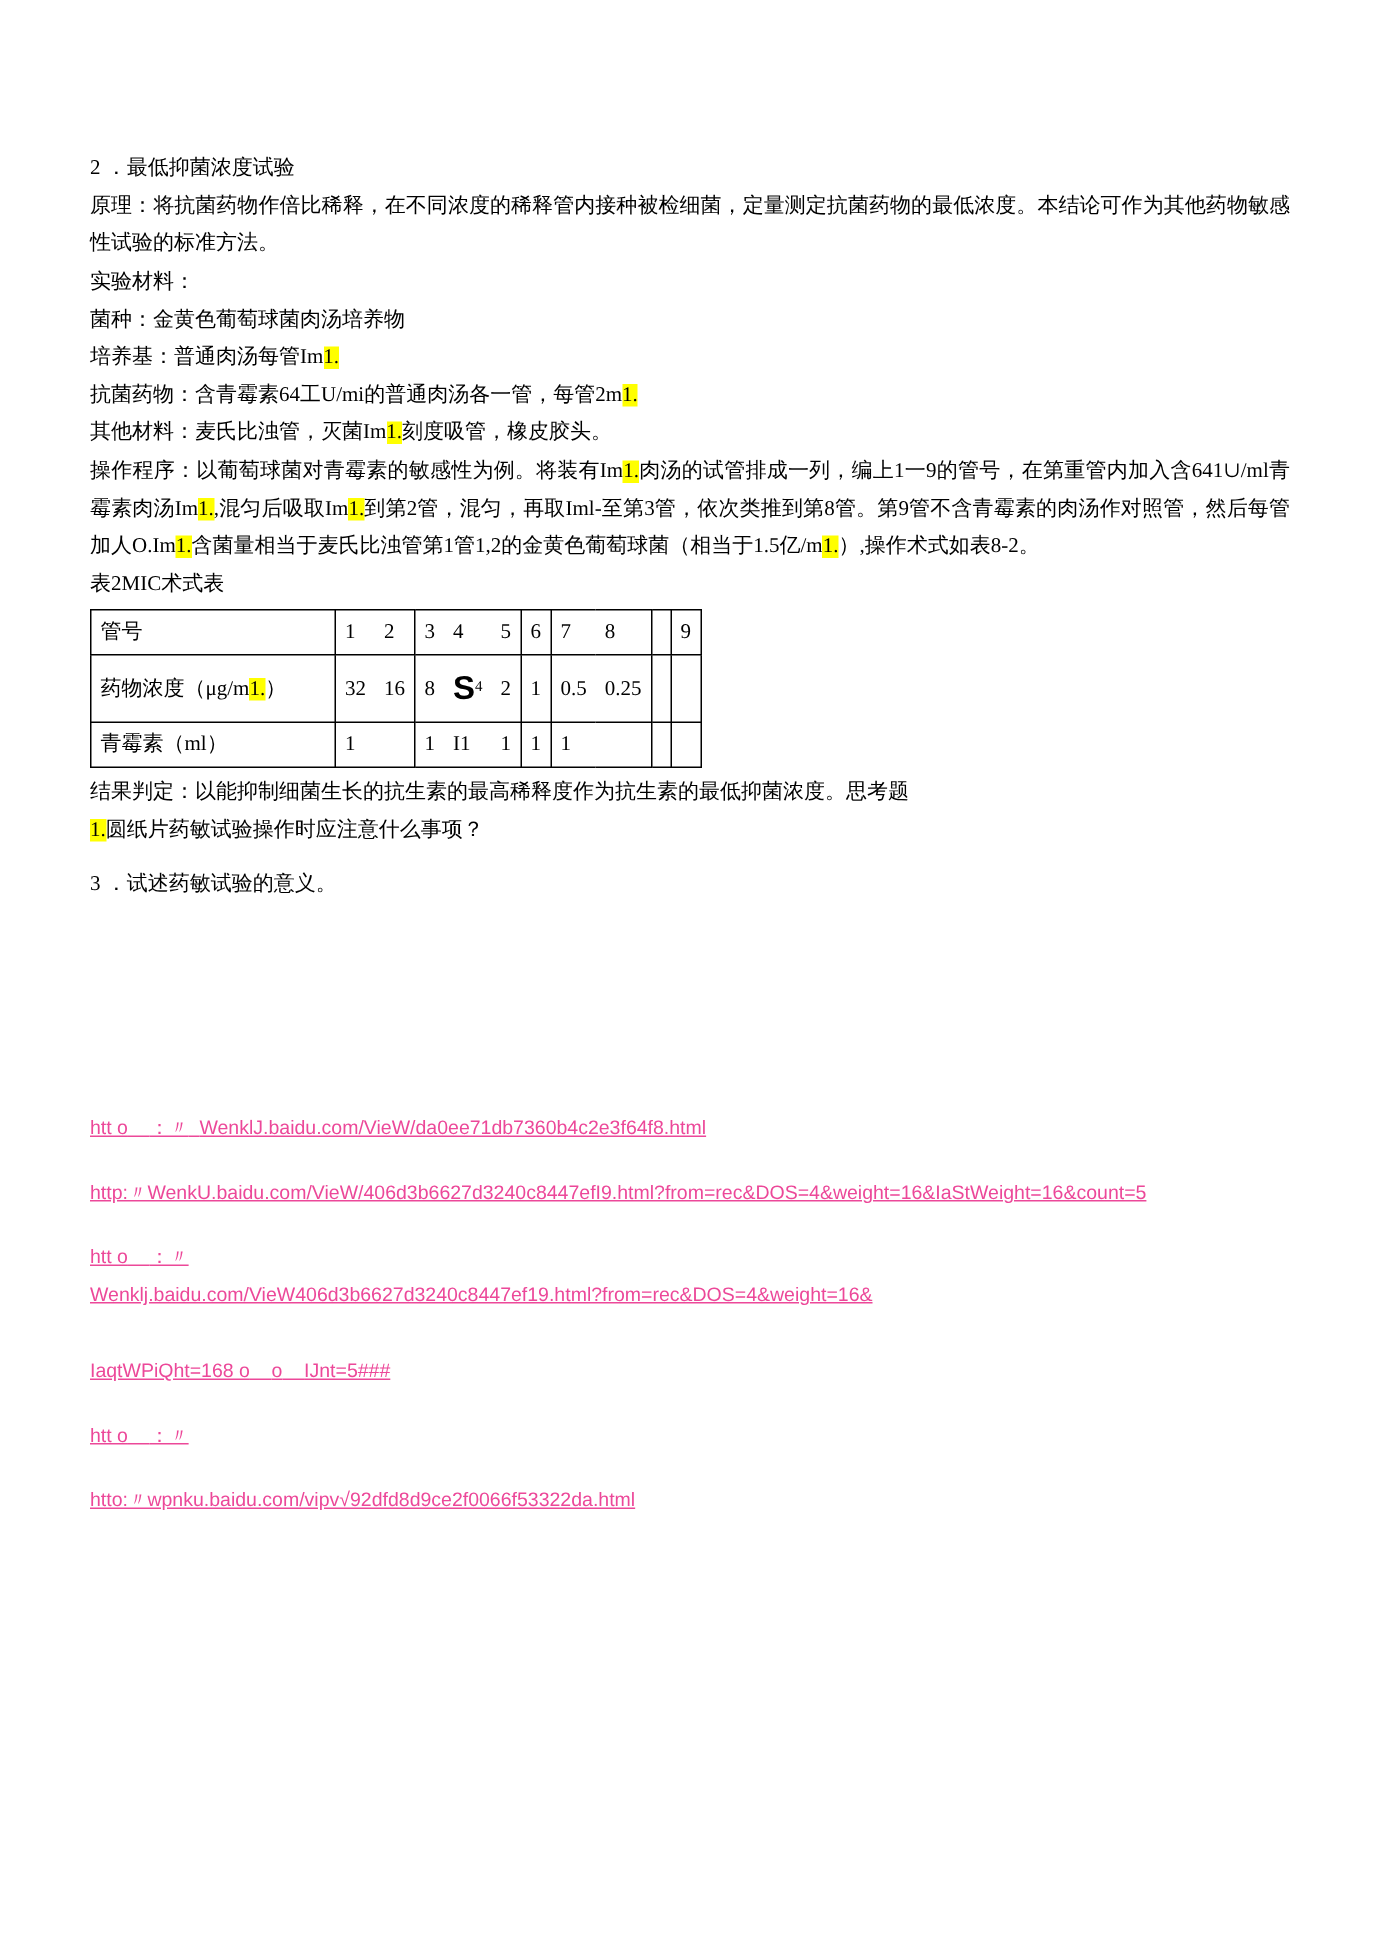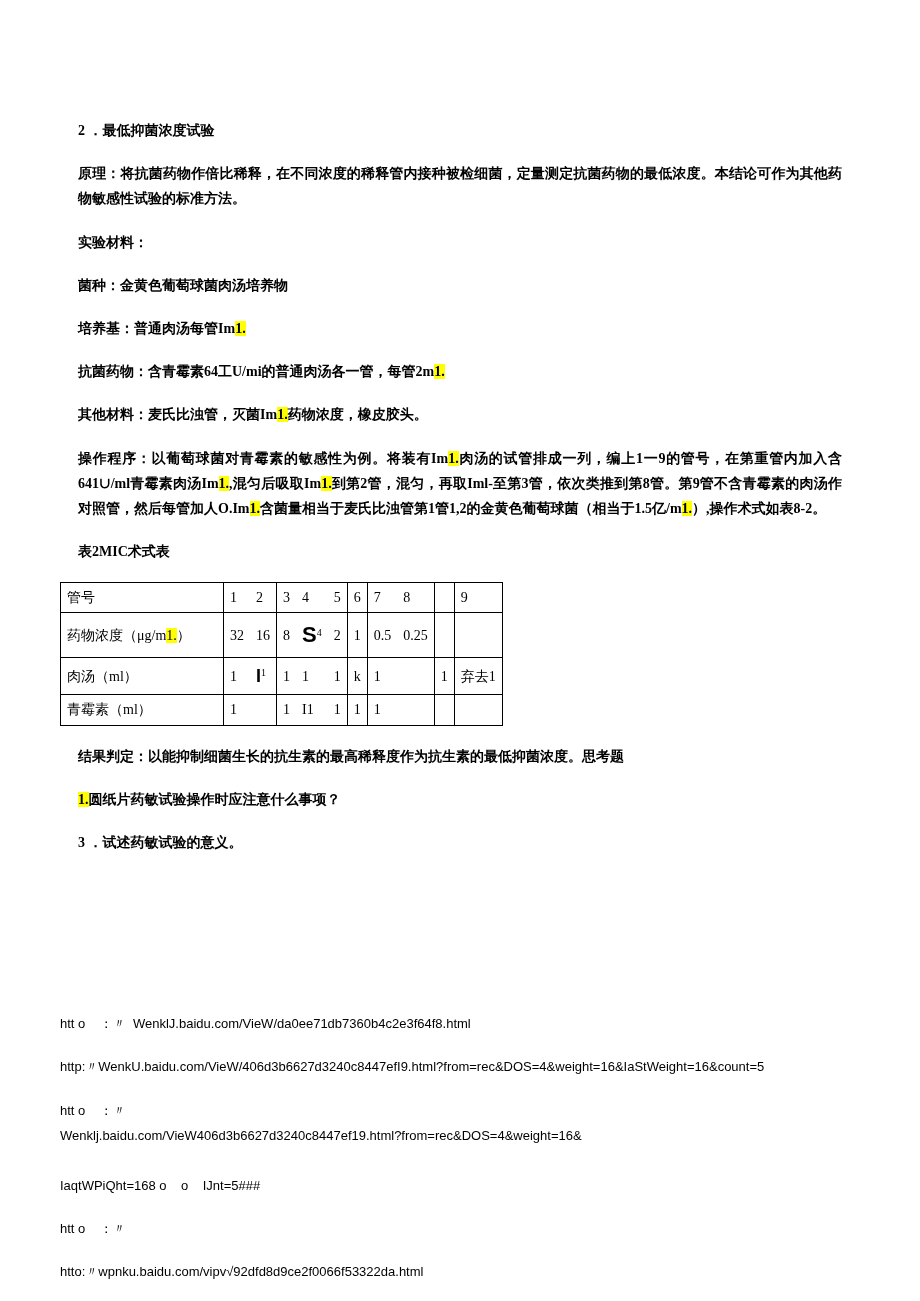--- a/index.html
+++ b/index.html
@@ -6,23 +6,22 @@
     font-family: "SimSun", "宋体", serif;
     font-size: 14px;
     line-height: 1.8;
     margin: 0;
     padding: 100px 60px 60px 60px;
     width: 800px;
     color: #000;
     background: #fff;
   }
   .para {
-    margin: 18px;
+    margin: 0;
     text-align: justify;
-    font-weight: bold;
   }
   .hl {
     background-color: #ffff00;
   }
   table {
     border-collapse: collapse;
     margin: 4px 0;
     font-size: 14px;
     padding-left: 47px;
   }
@@ -33,21 +32,22 @@
     vertical-align: middle;
     font-weight: normal;
   }
   .no-border-right {
     border-right: none;
   }
   .no-border-left {
     border-left: none;
   }
   a.link {
-    color: #000000;
+    color: #ec4899;
+    text-decoration: underline;
     font-family: Arial, sans-serif;
     font-size: 13px;
   }
   .link-block {
     margin: 18px 0;
     word-break: break-all;
   }
   .big-glyph {
     font-family: Arial, sans-serif;
     font-size: 22px;
@@ -74,21 +74,21 @@
 
 <p class="para">
   <span>培养基：普通肉汤每管Im</span><span class="hl">1.</span>
 </p>
 
 <p class="para">
   <span>抗菌药物：含青霉素64工U/mi的普通肉汤各一管，每管2m</span><span class="hl">1.</span>
 </p>
 
 <p class="para">
-  <span>其他材料：麦氏比浊管，灭菌Im</span><span class="hl">1.</span><span>药物浓度，橡皮胶头。</span>
+  <span>其他材料：麦氏比浊管，灭菌Im</span><span class="hl">1.</span><span>刻度吸管，橡皮胶头。</span>
 </p>
 
 <p class="para">
   <span>操作程序：以葡萄球菌对青霉素的敏感性为例。将装有Im</span><span class="hl">1.</span><span>肉汤的试管排成一列，编上1一9的管号，在第重管内加入含641∪/ml青霉素肉汤Im</span><span class="hl">1.</span><span>,混匀后吸取Im</span><span class="hl">1.</span><span>到第2管，混匀，再取Iml-至第3管，依次类推到第8管。第9管不含青霉素的肉汤作对照管，然后每管加人O.Im</span><span class="hl">1.</span><span>含菌量相当于麦氏比浊管第1管1,2的金黄色葡萄球菌（相当于1.5亿/m</span><span class="hl">1.</span><span>）,操作术式如表8-2。</span>
 </p>
 
 <p class="para">表2MIC术式表</p>
 
 <table>
   <tbody>
@@ -112,33 +112,20 @@
     <td class="no-border-right">32</td>
     <td class="no-border-left">16</td>
     <td class="no-border-right">8</td>
     <td class="no-border-left no-border-right"><span class="big-glyph">S</span><span class="sup">4</span></td>
     <td class="no-border-left">2</td>
     <td>1</td>
     <td class="no-border-right">0.5</td>
     <td class="no-border-left">0.25</td>
     <td></td>
     <td></td>
-  </tr>
-  <tr>
-    <td>肉汤（ml）</td>
-    <td class="no-border-right">1</td>
-    <td class="no-border-left"><span class="med-glyph">I</span><span class="sup">1</span></td>
-    <td class="no-border-right">1</td>
-    <td class="no-border-left no-border-right">1</td>
-    <td class="no-border-left">1</td>
-    <td>k</td>
-    <td class="no-border-right">1</td>
-    <td class="no-border-left"></td>
-    <td>1</td>
-    <td>弃去1</td>
   </tr>
   <tr>
     <td>青霉素（ml）</td>
     <td class="no-border-right">1</td>
     <td class="no-border-left"></td>
     <td class="no-border-right">1</td>
     <td class="no-border-left no-border-right">I1</td>
     <td class="no-border-left">1</td>
     <td>1</td>
     <td class="no-border-right">1</td>

